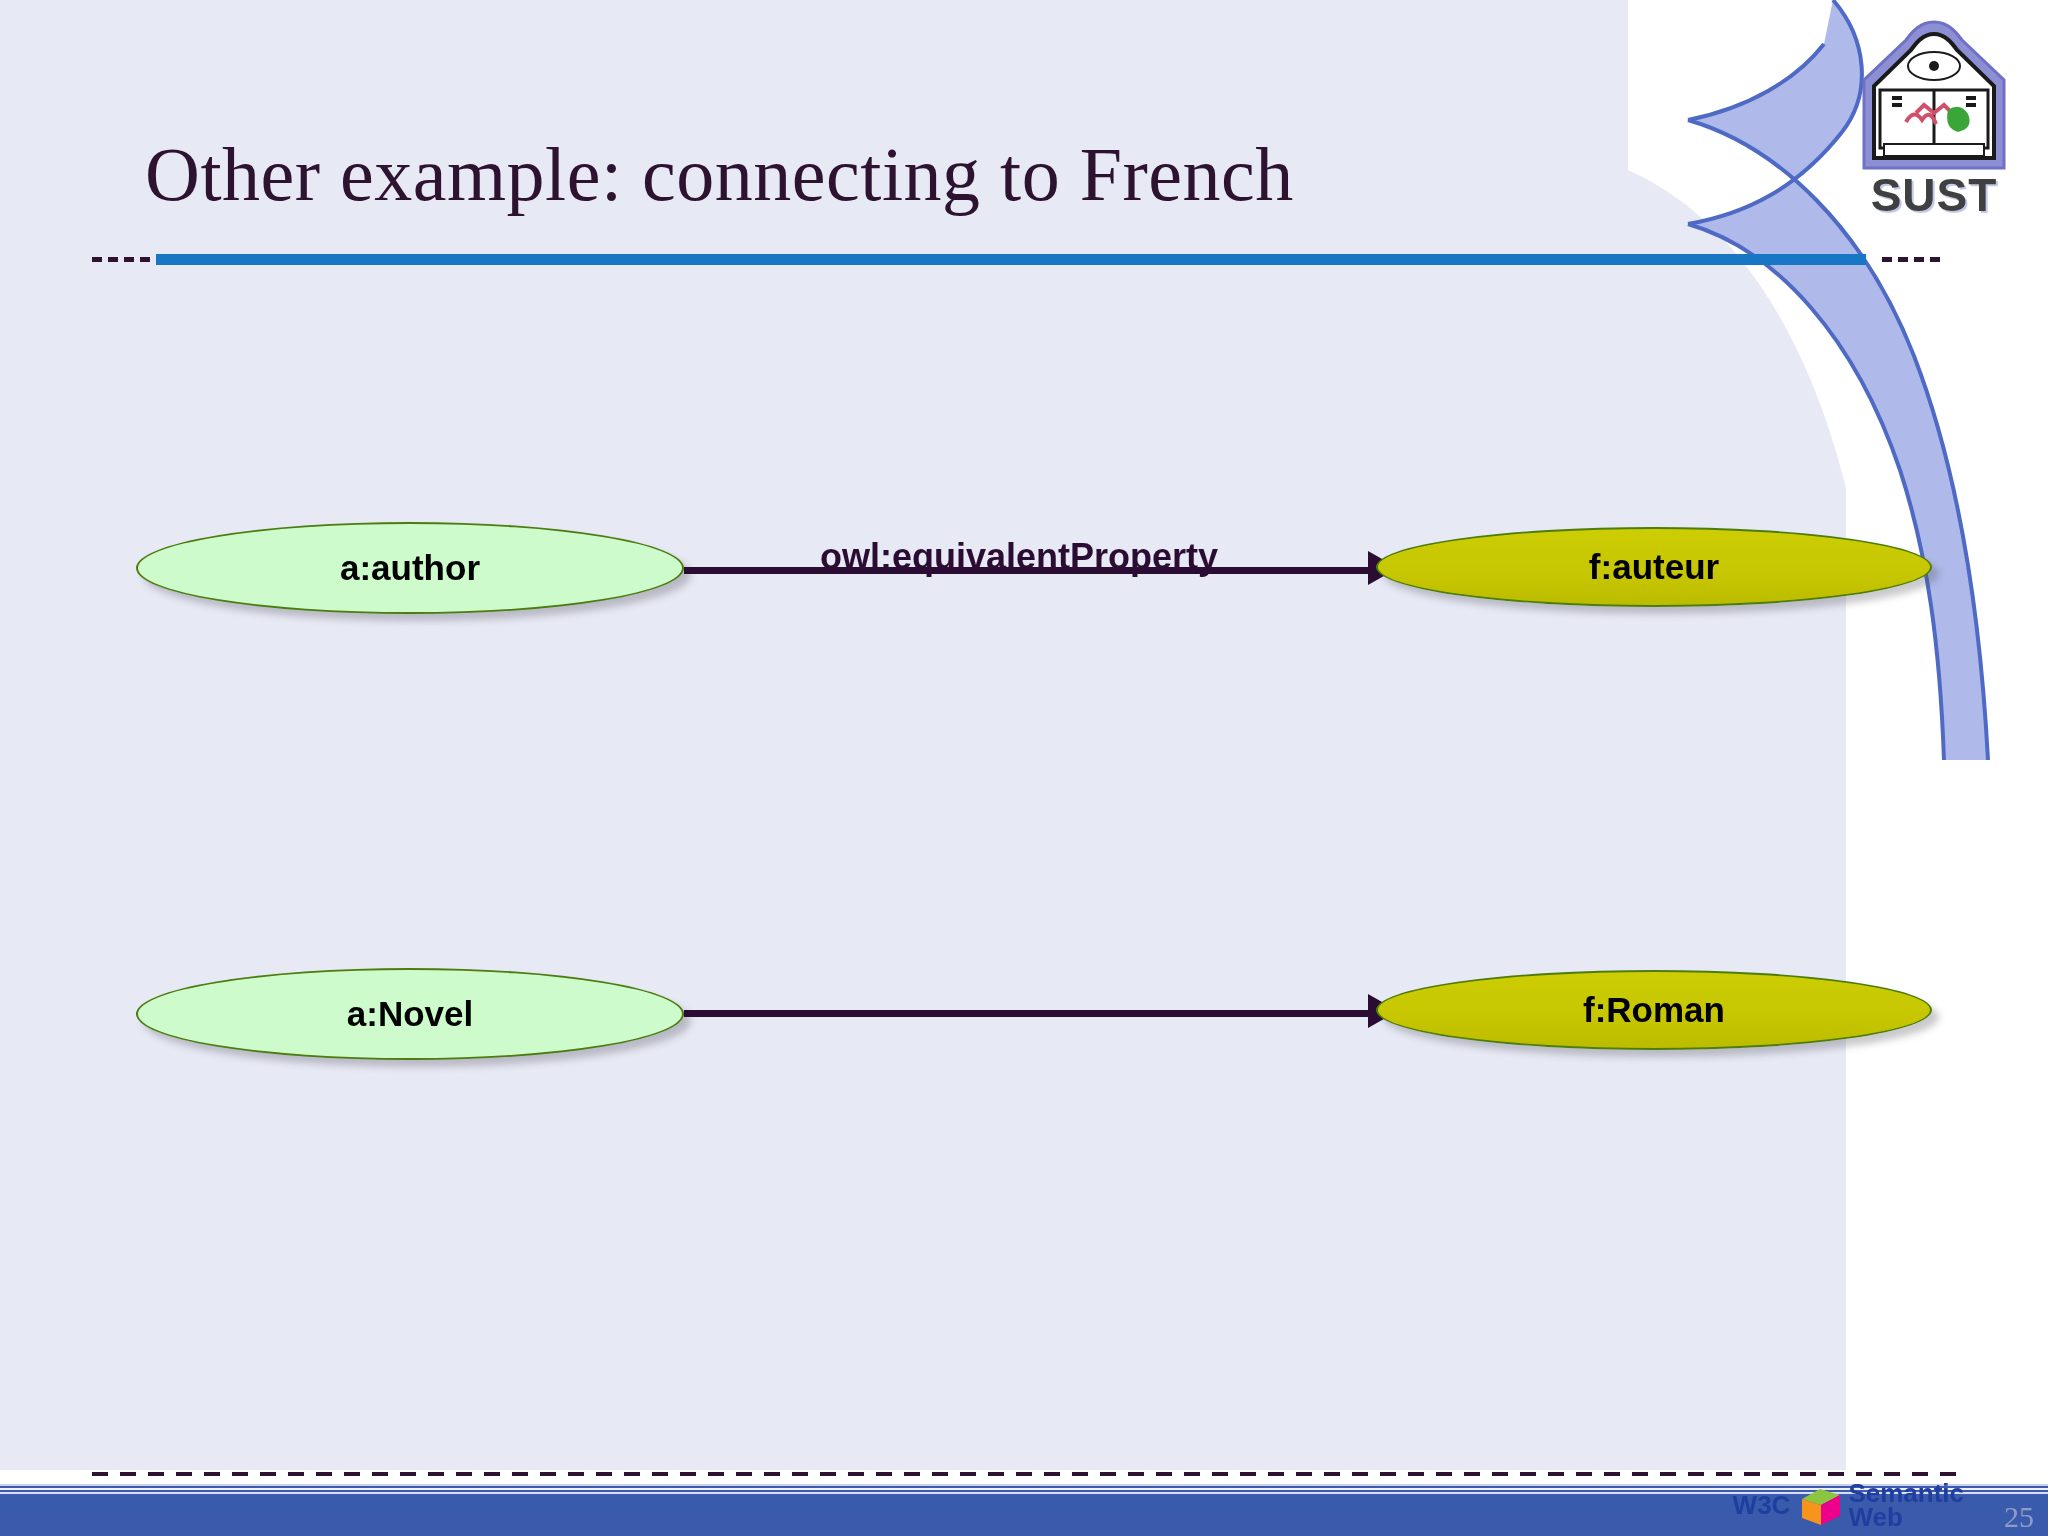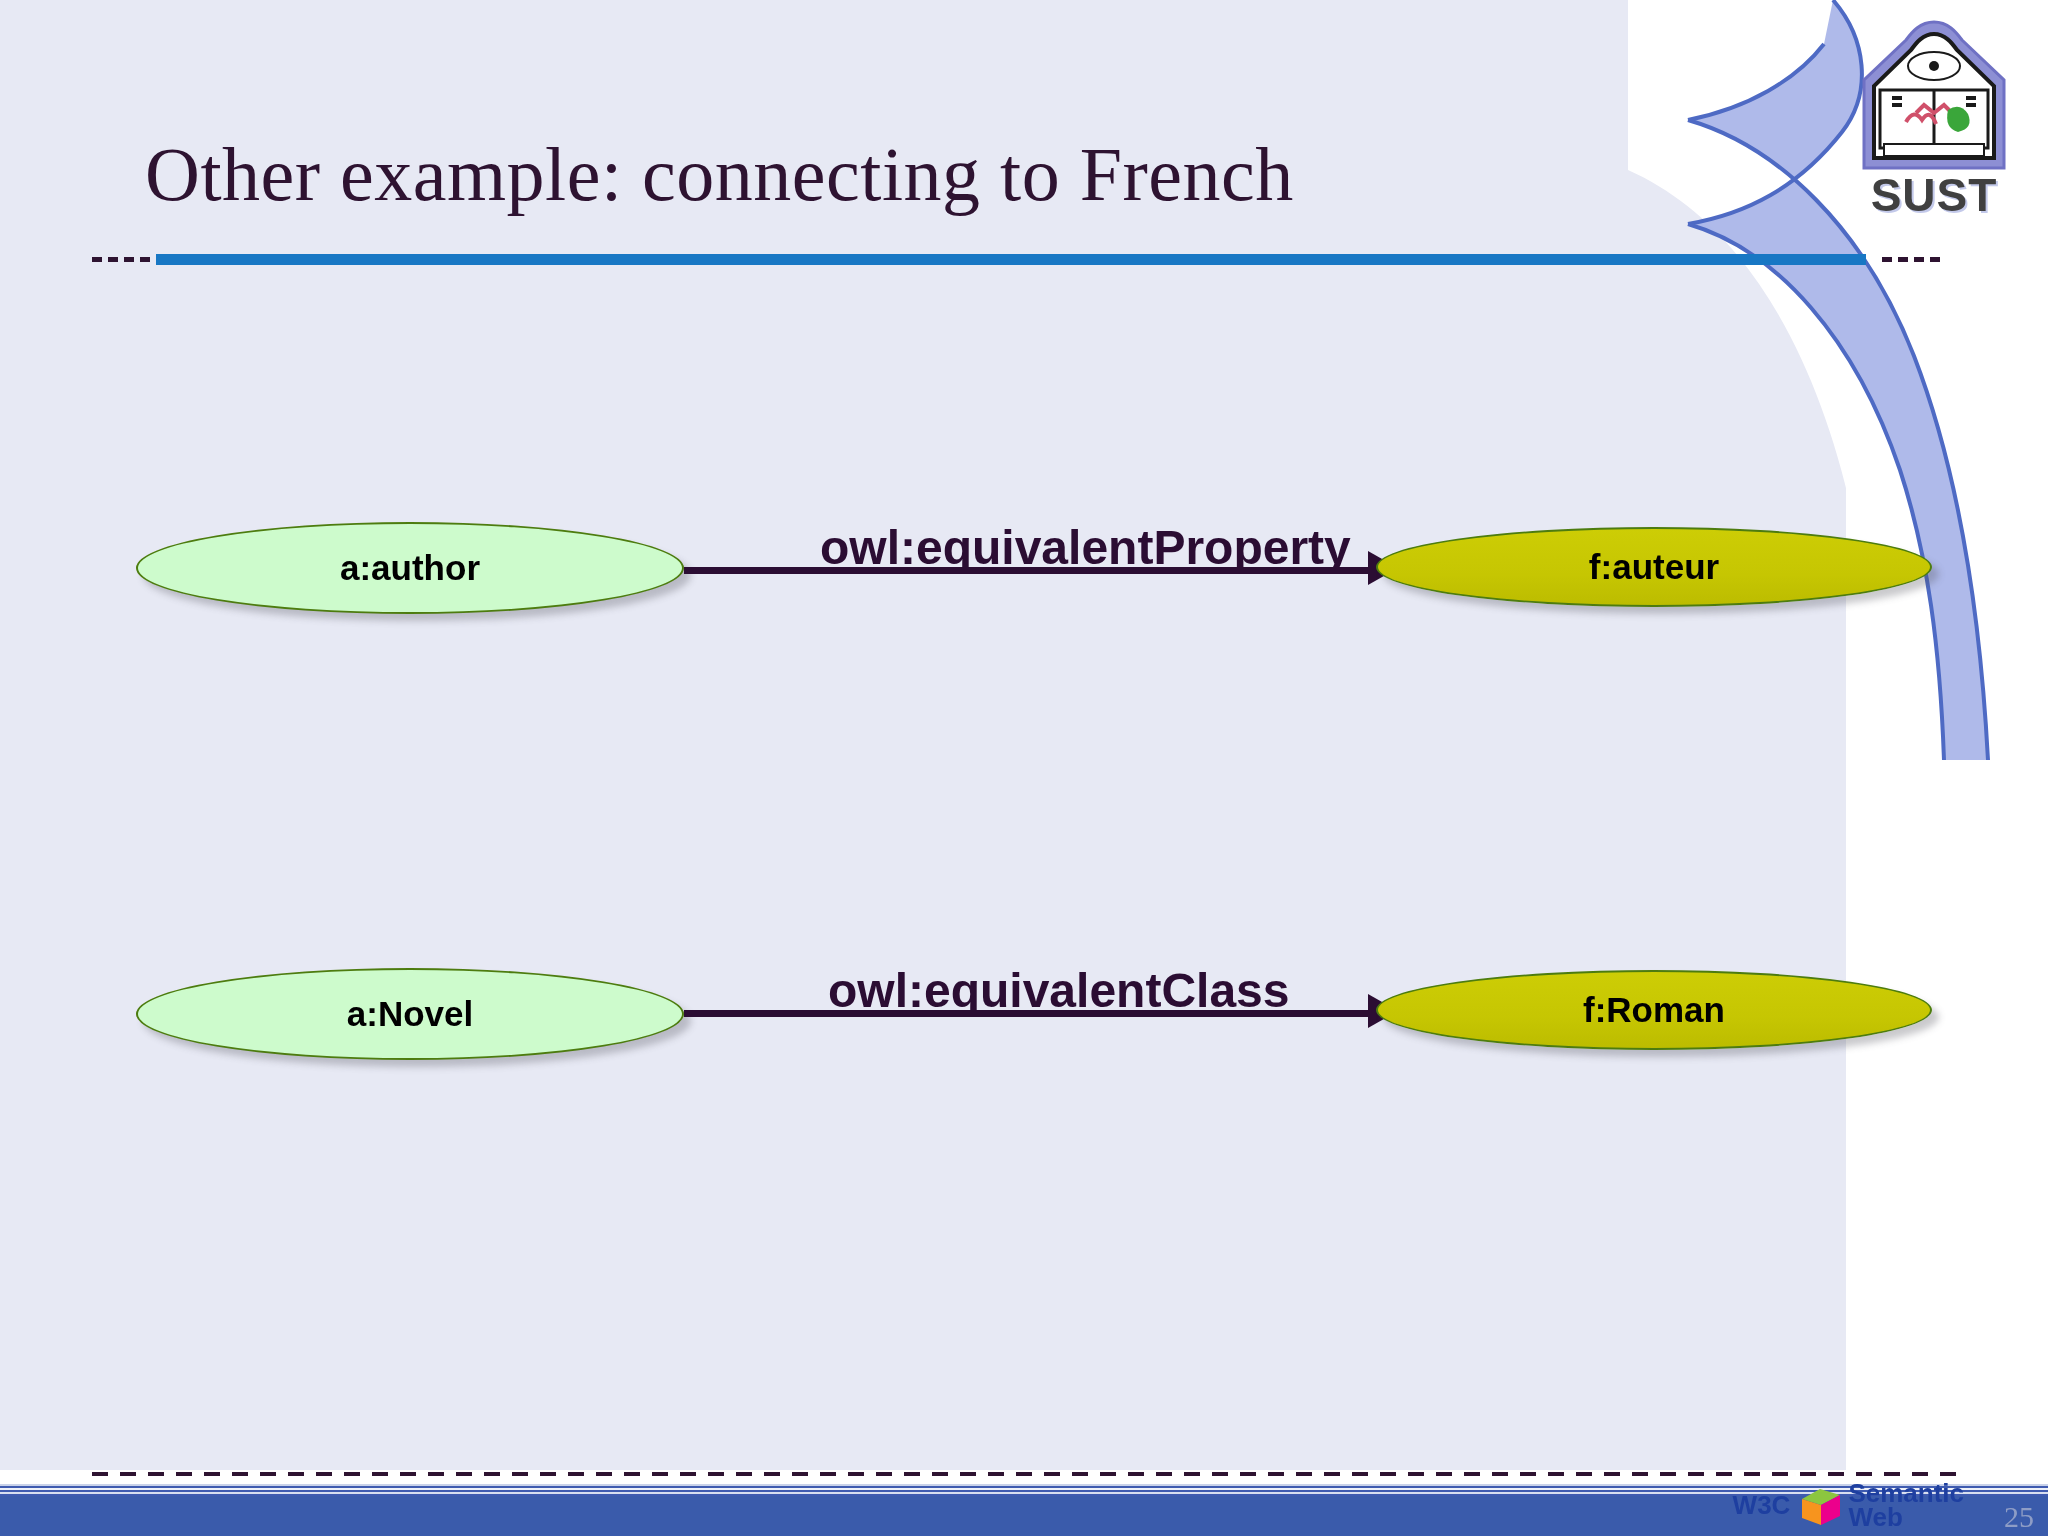--- a/index.html
+++ b/index.html
@@ -53,22 +53,23 @@
     font-weight:bold;
     font-size:35px;
     color:#000000;
     box-shadow:7px 7px 7px rgba(80,80,90,.30);
     box-sizing:border-box;
   }
   .node.green{background:#cdfbcc;}
   .node.olive{background:linear-gradient(180deg,#cdcd05 0%,#c6c602 60%,#bcbc00 100%);}
   .edge-label{
     position:absolute;
-    font-weight:bold;font-size:48px;color:#2b0d33;
+    font-weight:bold;font-size:36px;color:#2b0d33;
     white-space:nowrap;
+    margin-top:16px;
   }
   .edge-line{position:absolute;height:7px;background:#2b0d33;}
   .arrow-head{
     position:absolute;width:0;height:0;
     border-top:17px solid transparent;
     border-bottom:17px solid transparent;
     border-left:30px solid #2b0d33;
   }
   
   .dashline{
@@ -158,21 +159,20 @@
   <div class="arrow-head" style="left:1368px;top:551px;"></div>
 
   <div class="node green" style="left:136px;top:968px;width:548px;height:92px;">
     <span>a:Novel</span>
   </div>
 
   <div class="node olive" style="left:1376px;top:527px;width:556px;height:80px;">
     <span>f:auteur</span>
   </div>
 
-  <div class="edge-label" style="left:828px;top:963px;">owl:equivalentClass</div>
 
   <div class="edge-line" style="left:684px;top:1010px;width:692px;"></div>
   <div class="arrow-head" style="left:1368px;top:994px;"></div>
 
   <div class="node olive" style="left:1376px;top:970px;width:556px;height:80px;">
     <span>f:Roman</span>
   </div>
 
   <div class="dashline"></div>
   <div class="bluestripes"></div>

